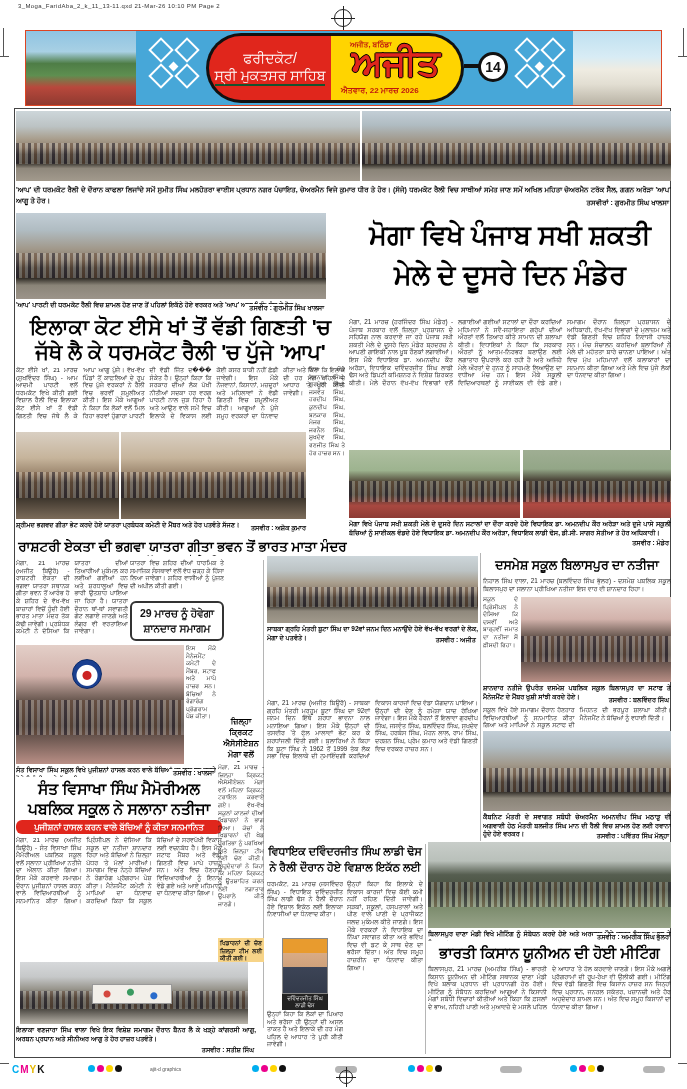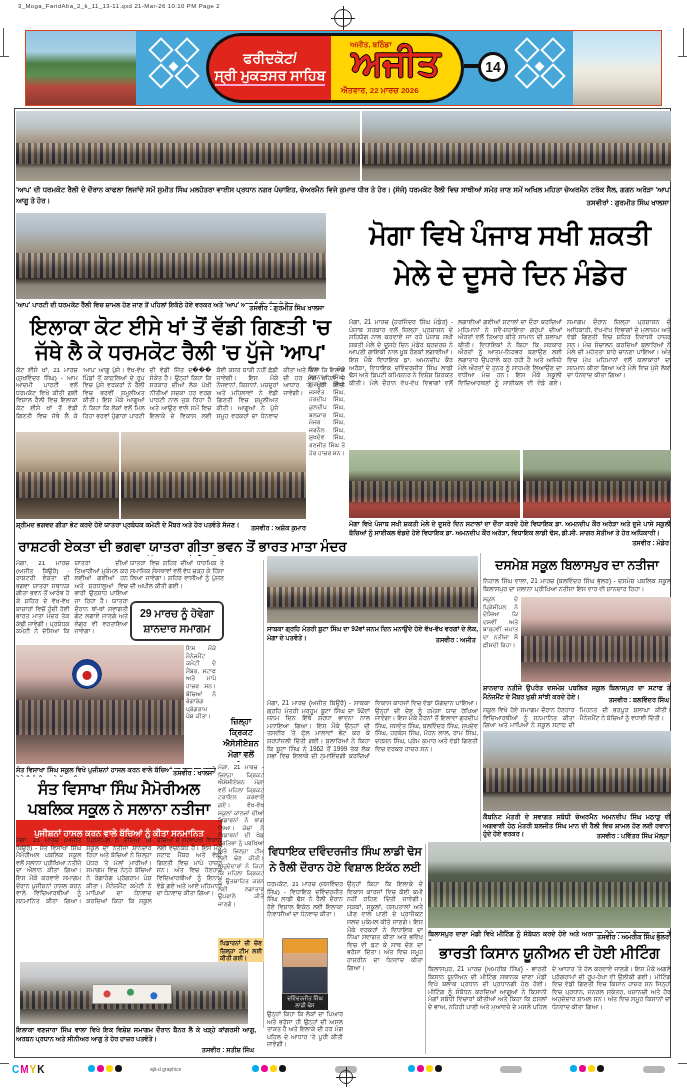--- a/index.html
+++ b/index.html
@@ -20,23 +20,23 @@
             border:1px solid #d42;overflow:hidden;}
   .mh-ph{position:absolute;top:0;height:74px;}
   .mh-left{left:0;width:110px;background:linear-gradient(180deg,#8fc4e2 0%,#a8d0e4 28%,#4e7d46 44%,#5e8f50 60%,#b8483c 76%,#8f3a30 100%);}
   .mh-right{left:547px;width:89px;background:linear-gradient(180deg,#bfe0f0 0%,#d8ecf5 35%,#efece2 52%,#e2ded2 72%,#b8b2a4 100%);}
   .dcluster{position:absolute;width:62px;height:56px;}
   .dcluster i{position:absolute;width:18px;height:18px;border:2px solid #fff;transform:rotate(45deg);display:block;}
   .dcluster i:nth-child(1){left:8px;top:2px;} .dcluster i:nth-child(2){left:34px;top:2px;}
   .dcluster i:nth-child(3){left:8px;top:28px;} .dcluster i:nth-child(4){left:34px;top:28px;}
   .dcluster b{position:absolute;left:26px;top:24px;width:7px;height:7px;background:#fff;transform:rotate(45deg);}
   .capsule{position:absolute;left:180px;top:2px;width:258px;height:70px;background:#111;border-radius:36px;padding:3px;display:flex;overflow:hidden;}
-  .cap-red{width:122px;background:#e0261c;border-radius:33px 0 0 33px;color:#fff;font-weight:bold;
+  .cap-red{width:122px;background:#e0261c;border-radius:33px 0 0 33px;color:#fff;font-weight:normal;
            font-size:14px;line-height:17px;text-align:center;padding-top:14px;}
-  .cap-red .ul{border-bottom:2px solid #f9a8d4;padding-bottom:1px;}
+  .cap-red .ul{border-bottom:2px solid #14532d;padding-bottom:1px;}
   .cap-yel{flex:1;background:#ffd400;border-radius:0 33px 33px 0;position:relative;text-align:center;}
   .brand-small{position:absolute;left:10px;top:4px;font-size:7.5px;font-weight:bold;color:#c0170f;margin-left:9px;}
   .brand{margin-top:9px;font-size:36px;font-weight:bold;color:#e0261c;line-height:36px;
          text-shadow:1px 0 0 #000,-1px 0 0 #000,0 1px 0 #000,0 -1px 0 #000;}
   .dateline{position:absolute;left:10px;bottom:4px;font-size:8px;font-weight:bold;color:#c0170f;}
   .connector{position:absolute;left:438px;top:33px;width:16px;height:4px;background:#111;}
   .pgcircle{position:absolute;left:452px;top:21px;width:30px;height:30px;border-radius:50%;background:#fff;
             border:3px solid #111;font-size:14px;font-weight:bold;display:flex;align-items:center;justify-content:center;}
   
   .mainbox{position:absolute;left:14px;top:108px;width:657px;height:950px;border:1px solid #444;}
@@ -163,21 +163,21 @@
 
   <div class="ph ph-school" style="left:16px;top:645px;width:168px;height:119px;">
     <div class="slogo"></div>
   </div>
   <div class="bodytext" style="left:186px;top:645px;width:30px;height:119px;font-size:6px;">ਇਸ ਮੌਕੇ ਮੈਨੇਜਮੈਂਟ ਕਮੇਟੀ ਦੇ ਮੈਂਬਰ, ਸਟਾਫ ਅਤੇ ਮਾਪੇ ਹਾਜ਼ਰ ਸਨ। ਬੱਚਿਆਂ ਨੇ ਰੰਗਾਰੰਗ ਪ੍ਰੋਗਰਾਮ ਪੇਸ਼ ਕੀਤਾ।</div>
   <div class="cap" style="left:16px;top:766px;width:200px;height:11px;">
     <span>ਸੰਤ ਵਿਸਾਖਾ ਸਿੰਘ ਸਕੂਲ ਵਿਖੇ ਪੁਜੀਸ਼ਨਾਂ ਹਾਸਲ ਕਰਨ ਵਾਲੇ ਬੱਚਿਆਂ ਦਾ ਸਨਮਾਨ ਕਰਦੇ ਹੋਏ ਪ੍ਰਿੰਸੀਪਲ ਤੇ ਮੁੱਖ ਮਹਿਮਾਨ।</span>
     <span class="credit">ਤਸਵੀਰ : ਖਾਲਸਾ</span>
   </div>
   <div class="hl" style="left:16px;top:779px;width:206px;height:39px;font-size:15.5px;line-height:20px;">ਸੰਤ ਵਿਸਾਖਾ ਸਿੰਘ ਮੈਮੋਰੀਅਲ ਪਬਲਿਕ ਸਕੂਲ ਨੇ ਸਲਾਨਾ ਨਤੀਜਾ ਐਲਾਨਿਆ</div>
-  <div class="redstrip" style="left:16px;top:820px;width:206px;height:26px;font-size:8.5px;">ਪੁਜੀਸ਼ਨਾਂ ਹਾਸਲ ਕਰਨ ਵਾਲੇ ਬੱਚਿਆਂ ਨੂੰ ਕੀਤਾ ਸਨਮਾਨਿਤ</div>
+  <div class="redstrip" style="left:16px;top:820px;width:206px;height:14px;font-size:8.5px;border-radius:6px;">ਪੁਜੀਸ਼ਨਾਂ ਹਾਸਲ ਕਰਨ ਵਾਲੇ ਬੱਚਿਆਂ ਨੂੰ ਕੀਤਾ ਸਨਮਾਨਿਤ</div>
   <div class="bodytext" style="left:16px;top:836px;width:206px;height:124px;column-count:3;">ਮੋਗਾ, 21 ਮਾਰਚ (ਅਜੀਤ ਬਿਊਰੋ) - ਸੰਤ ਵਿਸਾਖਾ ਸਿੰਘ ਮੈਮੋਰੀਅਲ ਪਬਲਿਕ ਸਕੂਲ ਵਲੋਂ ਸਲਾਨਾ ਪ੍ਰੀਖਿਆ ਨਤੀਜੇ ਦਾ ਐਲਾਨ ਕੀਤਾ ਗਿਆ। ਇਸ ਮੌਕੇ ਕਰਵਾਏ ਸਮਾਗਮ ਦੌਰਾਨ ਪੁਜੀਸ਼ਨਾਂ ਹਾਸਲ ਕਰਨ ਵਾਲੇ ਵਿਦਿਆਰਥੀਆਂ ਨੂੰ ਸਨਮਾਨਿਤ ਕੀਤਾ ਗਿਆ। ਪ੍ਰਿੰਸੀਪਲ ਨੇ ਦੱਸਿਆ ਕਿ ਸਕੂਲ ਦਾ ਨਤੀਜਾ ਸ਼ਾਨਦਾਰ ਰਿਹਾ ਅਤੇ ਬੱਚਿਆਂ ਨੇ ਜ਼ਿਲ੍ਹਾ ਪੱਧਰ 'ਤੇ ਮੱਲਾਂ ਮਾਰੀਆਂ। ਸਮਾਗਮ ਵਿਚ ਨੰਨ੍ਹੇ ਬੱਚਿਆਂ ਨੇ ਰੰਗਾਰੰਗ ਪ੍ਰੋਗਰਾਮ ਪੇਸ਼ ਕੀਤਾ। ਮੈਨੇਜਮੈਂਟ ਕਮੇਟੀ ਨੇ ਮਾਪਿਆਂ ਦਾ ਧੰਨਵਾਦ ਕਰਦਿਆਂ ਕਿਹਾ ਕਿ ਸਕੂਲ ਬੱਚਿਆਂ ਦੇ ਸਰਵਪੱਖੀ ਵਿਕਾਸ ਲਈ ਵਚਨਬੱਧ ਹੈ। ਇਸ ਮੌਕੇ ਸਟਾਫ ਮੈਂਬਰ ਅਤੇ ਵੱਡੀ ਗਿਣਤੀ ਵਿਚ ਮਾਪੇ ਹਾਜ਼ਰ ਸਨ। ਅੰਤ ਵਿਚ ਹੋਣਹਾਰ ਵਿਦਿਆਰਥੀਆਂ ਨੂੰ ਇਨਾਮ ਵੰਡੇ ਗਏ ਅਤੇ ਆਏ ਮਹਿਮਾਨਾਂ ਦਾ ਧੰਨਵਾਦ ਕੀਤਾ ਗਿਆ।</div>
 
   <div class="hl" style="left:218px;top:716px;width:46px;height:46px;font-size:8px;line-height:11px;">ਜ਼ਿਲ੍ਹਾ ਕ੍ਰਿਕਟ ਐਸੋਸੀਏਸ਼ਨ ਮੋਗਾ ਵਲੋਂ ਮਹਿਲਾ ਕ੍ਰਿਕਟ ਟਰਾਇਲ ਦਾ ਸੈਸ਼ਨ-ਕਮ ਅਰੰਭ</div>
   <div class="bodytext" style="left:218px;top:764px;width:46px;height:172px;font-size:6px;">ਮੋਗਾ, 21 ਮਾਰਚ - ਜ਼ਿਲ੍ਹਾ ਕ੍ਰਿਕਟ ਐਸੋਸੀਏਸ਼ਨ ਮੋਗਾ ਵਲੋਂ ਮਹਿਲਾ ਕ੍ਰਿਕਟ ਟਰਾਇਲ ਕਰਵਾਏ ਗਏ। ਵੱਖ-ਵੱਖ ਸਕੂਲਾਂ ਕਾਲਜਾਂ ਦੀਆਂ ਖਿਡਾਰਨਾਂ ਨੇ ਭਾਗ ਲਿਆ। ਕੋਚਾਂ ਨੇ ਖਿਡਾਰਨਾਂ ਦੀ ਖੇਡ ਪ੍ਰਤਿਭਾ ਨੂੰ ਪਰਖਿਆ ਅਤੇ ਜ਼ਿਲ੍ਹਾ ਟੀਮ ਲਈ ਚੋਣ ਕੀਤੀ। ਅਹੁਦੇਦਾਰਾਂ ਨੇ ਕਿਹਾ ਕਿ ਮਹਿਲਾ ਕ੍ਰਿਕਟ ਨੂੰ ਉਤਸ਼ਾਹਿਤ ਕਰਨ ਲਈ ਲਗਾਤਾਰ ਉਪਰਾਲੇ ਕੀਤੇ ਜਾਣਗੇ।</div>
   <div class="notebox" style="left:218px;top:938px;width:46px;height:24px;">ਖਿਡਾਰਨਾਂ ਦੀ ਚੋਣ ਜ਼ਿਲ੍ਹਾ ਟੀਮ ਲਈ ਕੀਤੀ ਗਈ।</div>
 
   <div class="ph ph-street" style="left:20px;top:962px;width:228px;height:62px;">
     <div class="banner"></div>
   </div>
   <div class="cap" style="left:16px;top:1026px;width:240px;height:28px;">

